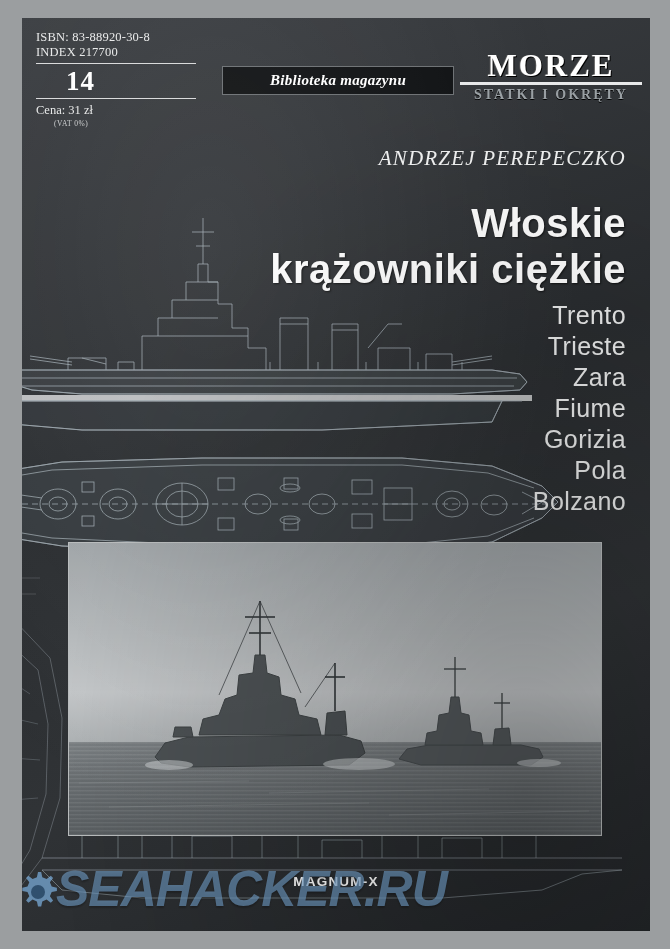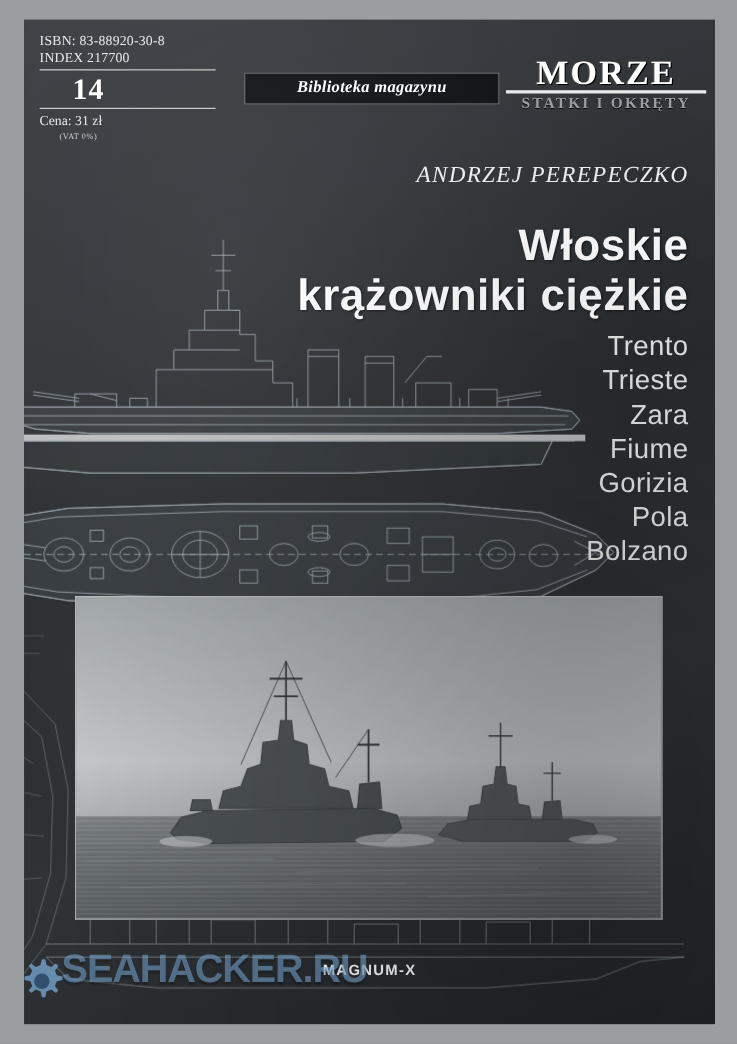--- a/index.html
+++ b/index.html
@@ -270,21 +270,22 @@
     width: 670px;
     height: 80px;
     pointer-events: none;
   }
   .wm-text {
     position: absolute;
     left: 56px;
     top: 4px;
     font-family: "Liberation Sans", sans-serif;
     font-weight: bold;
-    font-size: 36px;
+    font-style: italic;
+    font-size: 50px;
     letter-spacing: -1px;
     color: rgba(120, 170, 215, 0.55);
     text-shadow: 0 2px 2px rgba(0,0,0,0.25);
     white-space: nowrap;
   }
   .wm-gear {
     position: absolute;
     left: 14px;
     top: 12px;
   }

